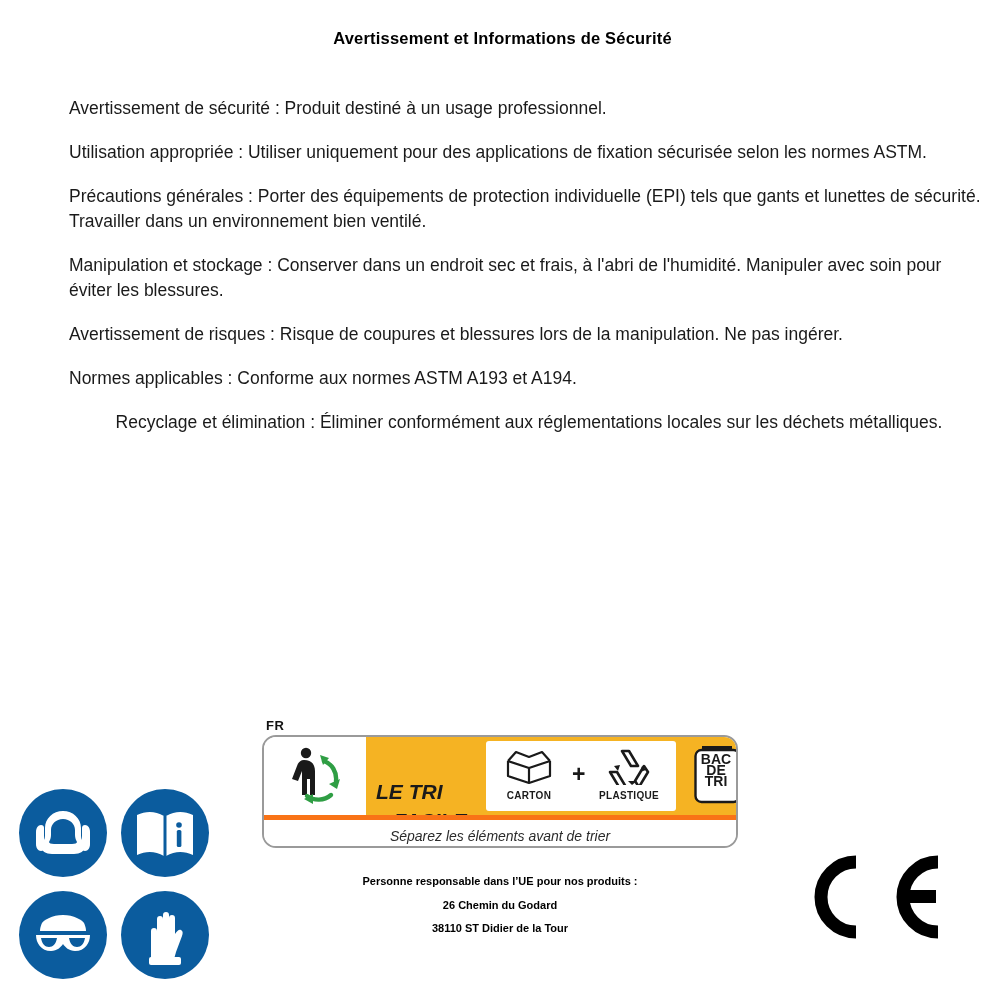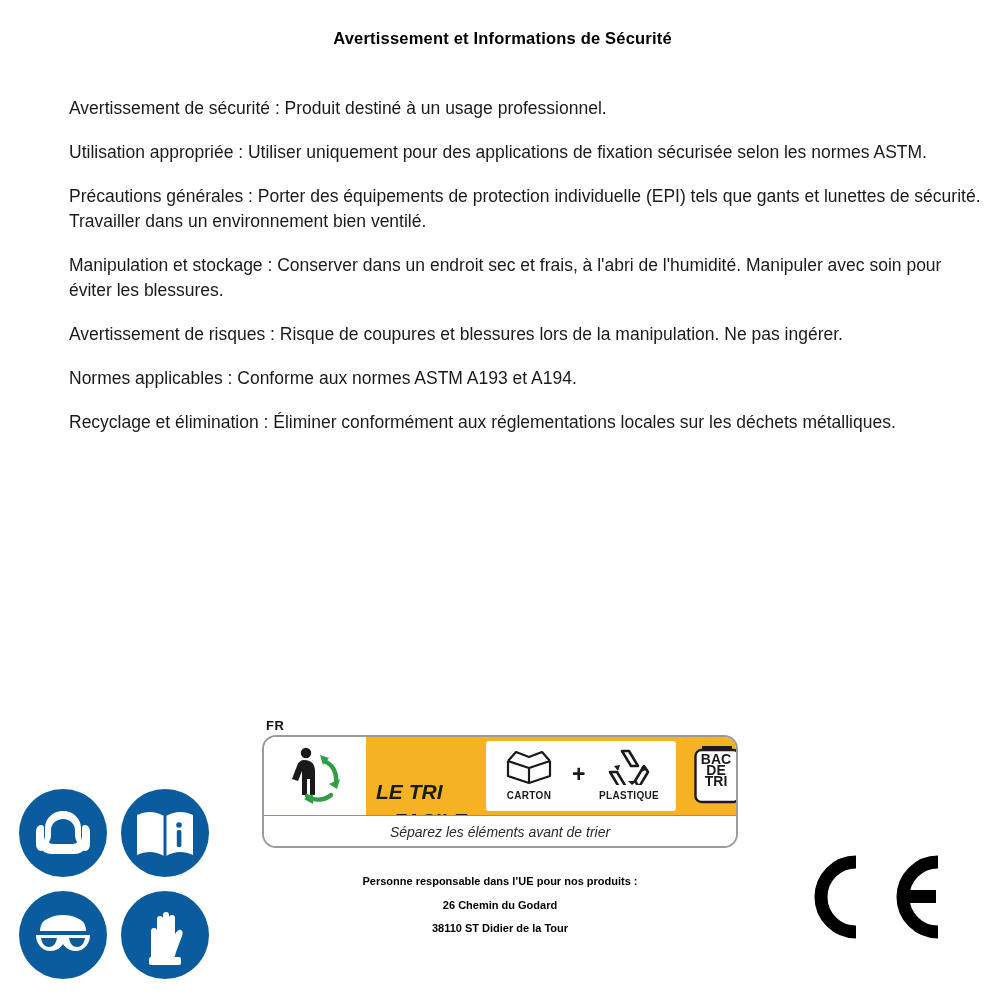--- a/index.html
+++ b/index.html
@@ -34,21 +34,21 @@
     top: 78px;
     left: 69px;
     width: 920px;
   }
   .para {
     font-size: 17.5px;
     line-height: 25px;
     margin-bottom: 19px;
     color: #1a1a1a;
   }
-  .para:last-child { margin-bottom: 4px; }
+  .para:last-child { margin-bottom: 4px; text-align: center; }
 
   
   .picto-grid {
     position: absolute;
     left: 19px;
     top: 789px;
     width: 192px;
     height: 192px;
   }
   .picto {
@@ -175,21 +175,21 @@
     line-height: 11px;
     color: #1a1a1a;
   }
   .label-bottom {
     position: absolute;
     left: 0;
     top: 78px;
     width: 472px;
     height: 31px;
     background: #ffffff;
-    border-top: 1px solid #f97316;
+    border-top: 5px solid #f97316;
     display: flex;
     align-items: center;
     justify-content: center;
   }
   .label-bottom span {
     font-size: 14px;
     font-style: italic;
     color: #2b2b2b;
   }
 

